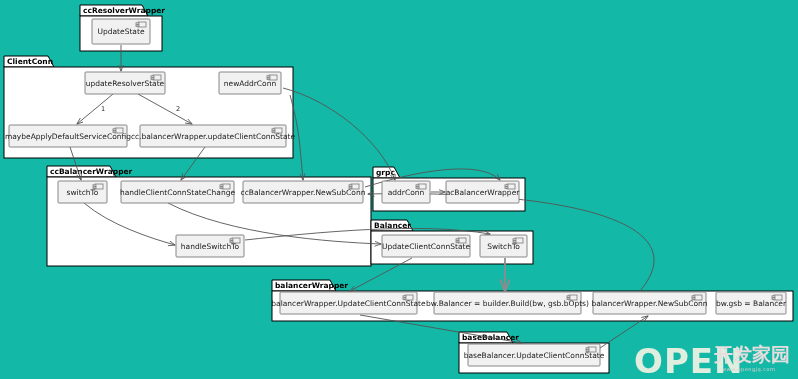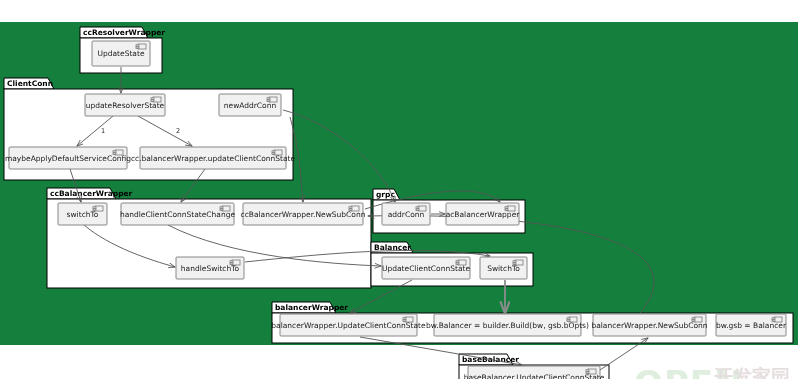--- a/index.html
+++ b/index.html
@@ -1,18 +1,18 @@
 <!DOCTYPE html>
 <html><head>
 <meta charset="utf-8">
 <style>
   html,body{margin:0;padding:0;background:#ffffff;}
   body{width:798px;height:379px;overflow:hidden;
        font-family:"DejaVu Sans","Liberation Sans",sans-serif;}
-  #stage{position:relative;width:798px;height:323px;background:#15803d;margin-top:22px;}
+  #stage{position:relative;width:798px;height:379px;background:#14b8a6;}
   svg{position:absolute;left:0;top:0;}
   .pkg-rect{fill:#ffffff;stroke:#000000;stroke-width:1;}
   .pkg-tab{fill:#ffffff;stroke:#000000;stroke-width:1;}
   .pkg-label{font-size:7.5px;font-weight:bold;fill:#000000;
              font-family:"DejaVu Sans","Liberation Sans",sans-serif;}
   .comp-rect{fill:#f1f1f1;stroke:#7a7a7a;stroke-width:0.9;}
   .comp-icon-o{fill:#f1f1f1;stroke:#7a7a7a;stroke-width:0.8;}
   .comp-label{font-size:7.5px;fill:#1a1a1a;text-anchor:middle;
               font-family:"DejaVu Sans","Liberation Sans",sans-serif;}
   .edge{fill:none;stroke:#545454;stroke-width:0.9;}

